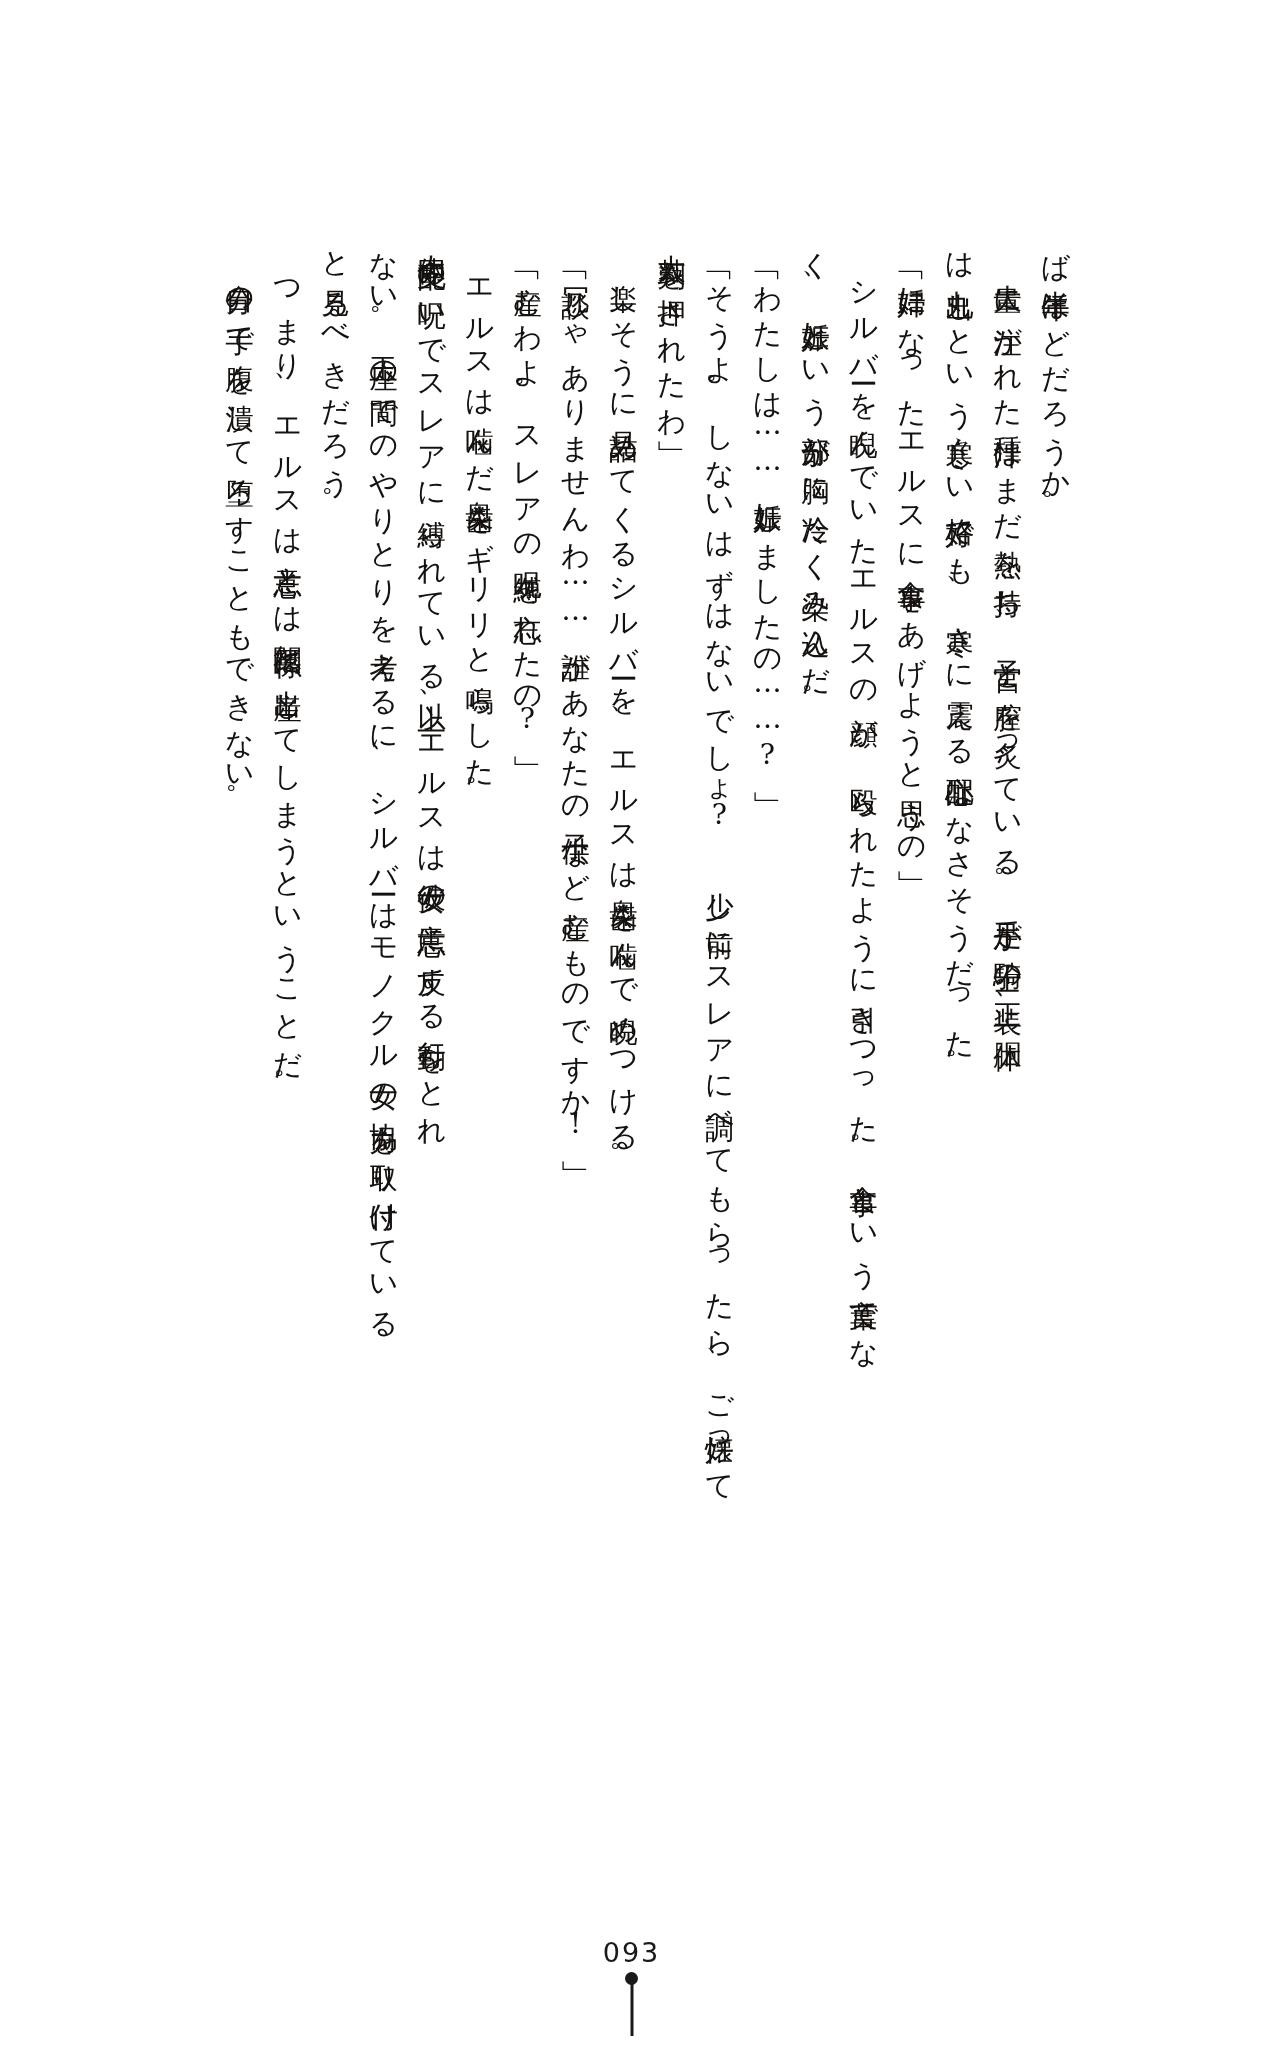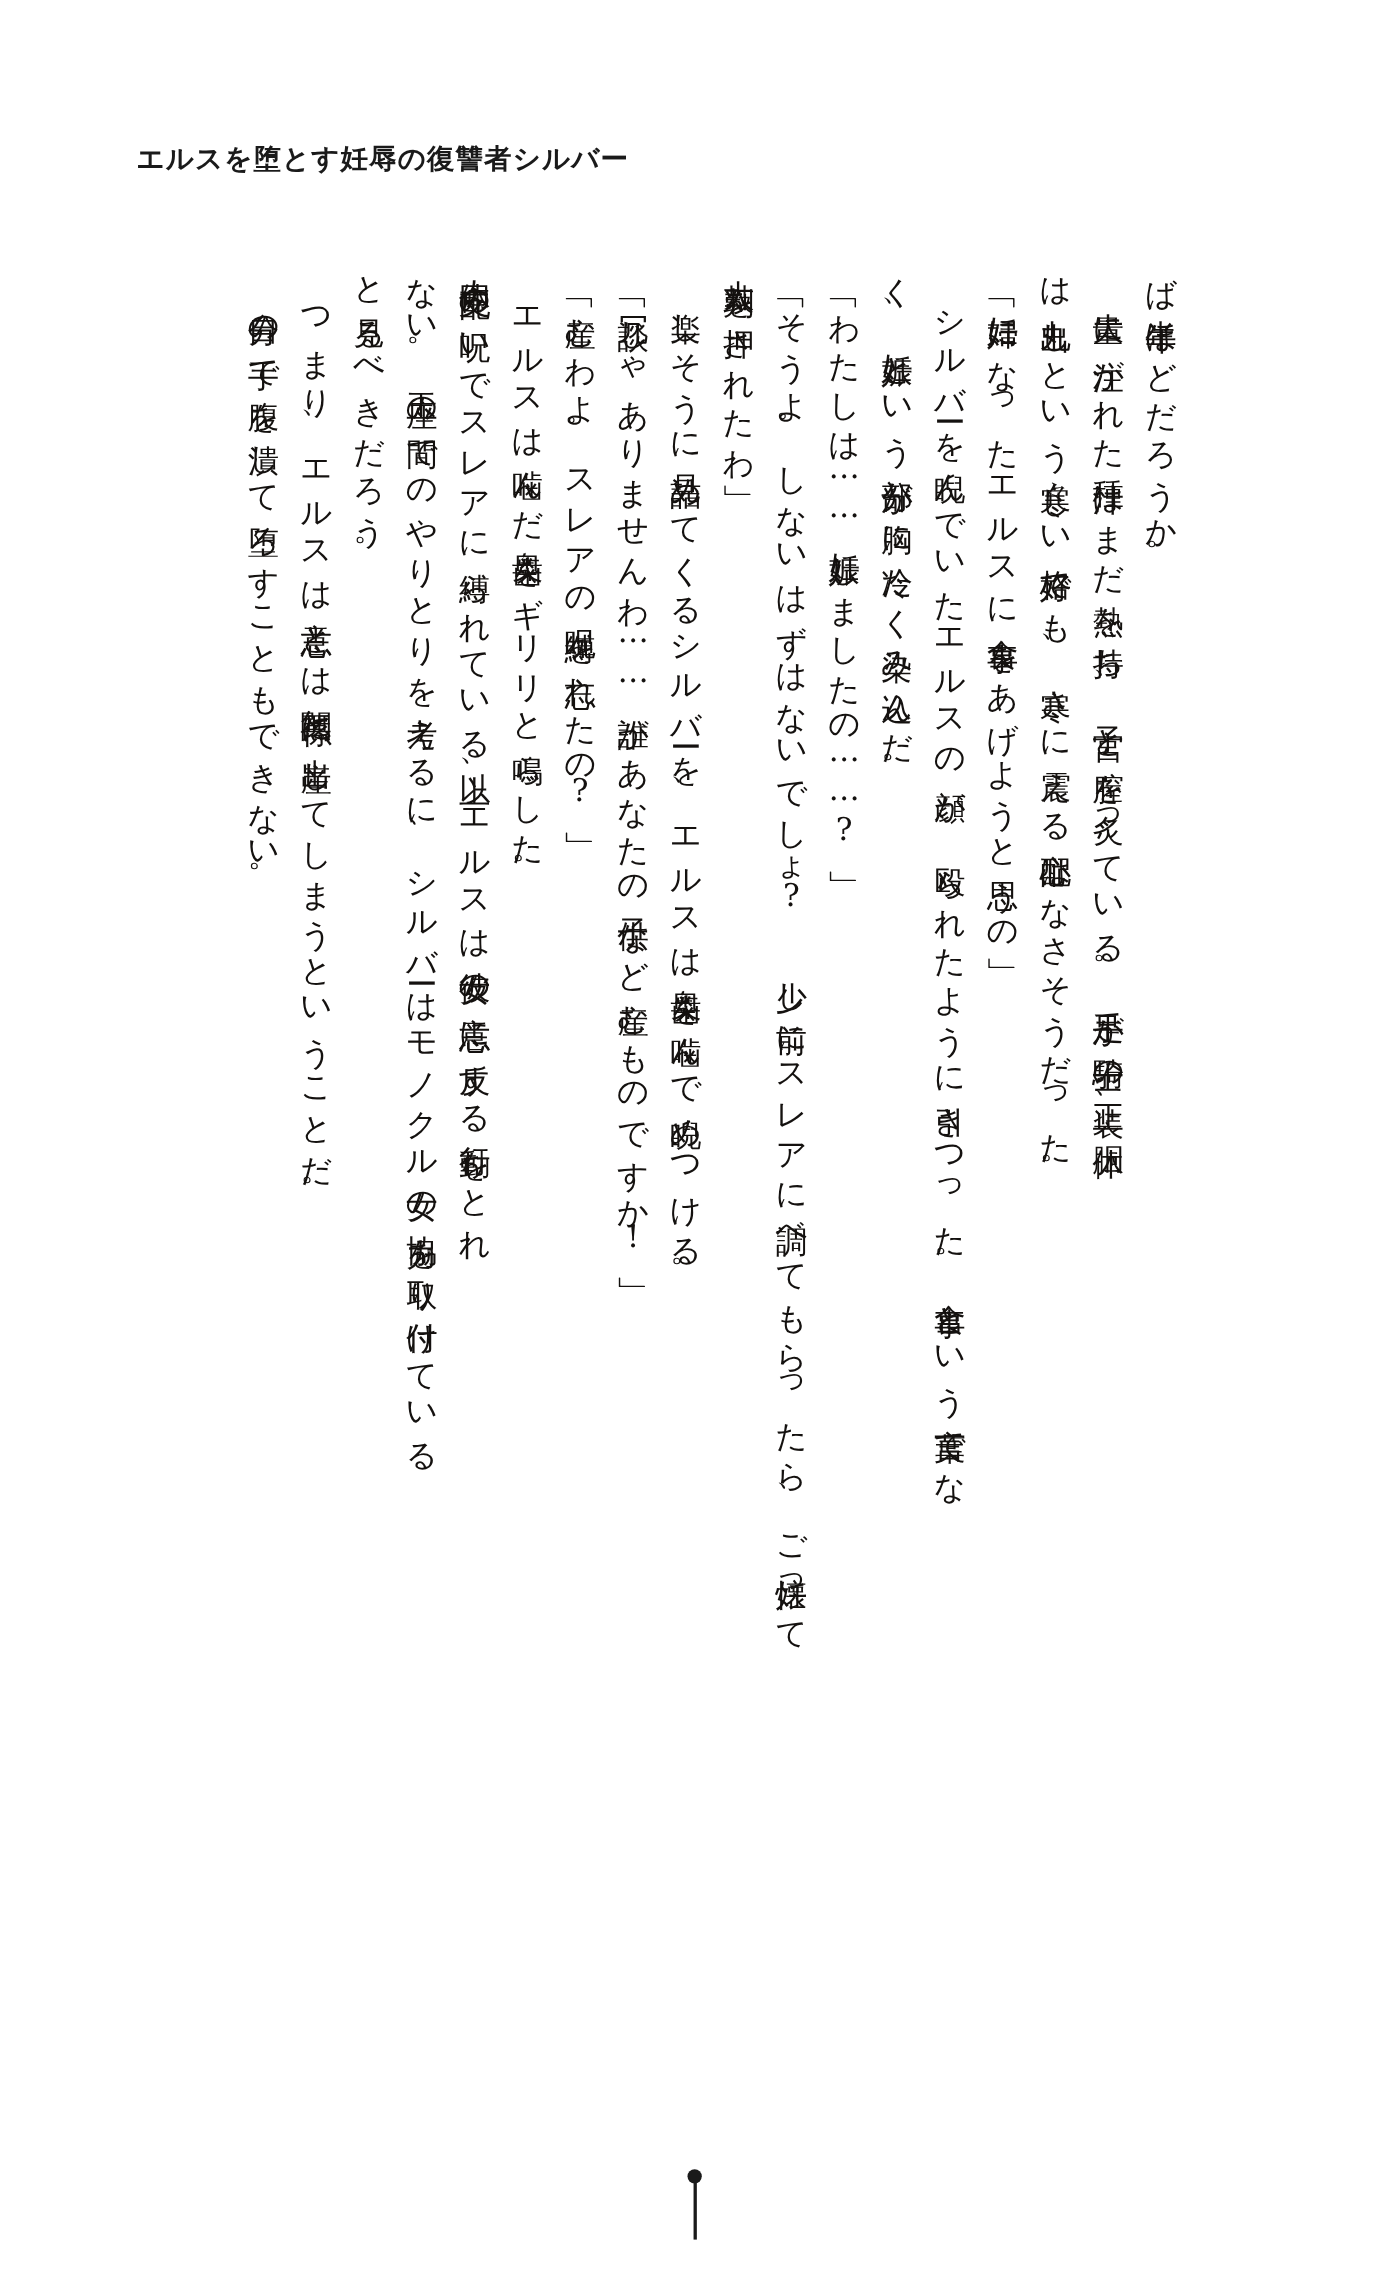--- a/index.html
+++ b/index.html
@@ -93,21 +93,20 @@
     height: 13px;
     border-radius: 50%;
     background: #1a1a1a;
   }
 </style>
 </head>
 <body>
 
 <div class="page">
 
-  <div class="running-head">エルスを堕とす妊辱の復讐者シルバー</div>
 
   <div class="body-text">
       <div class="column indent">自分の手で腹を潰して堕ろすこともできない。</div>
       <div class="column indent">つまり、エルスは意志とは無関係に出産してしまうということだ。</div>
       <div class="column">と見るべきだろう。</div>
       <div class="column">ない。玉座の間でのやりとりを考えるに、シルバーはモノクル女の協力を取り付けている</div>
       <div class="column">肉体支配の呪いでスレアに縛られている以上、エルスは彼女の意志に反する行動をとれ</div>
       <div class="column indent">エルスは噛んだ奥歯をギリリと鳴らした。</div>
       <div class="column indent">「産むわよ。スレアの呪縛を忘れたの?」</div>
       <div class="column indent">「冗談じゃありませんわ……誰があなたの子供など産むものですか!」</div>
@@ -116,16 +115,17 @@
       <div class="column indent">「そうよ。しないはずはないでしょ? 少し前にスレアに調べてもらったら、ご懐妊って</div>
       <div class="column indent">「わたしは……妊娠しましたの……?」</div>
       <div class="column">く、妊娠という部分が胸に冷たく染み込んだ。</div>
       <div class="column indent">シルバーを睨んでいたエルスの顔が、殴られたように引きつった。食事という言葉でな</div>
       <div class="column indent">「妊婦になったエルスに食事をあげようと思うの」</div>
       <div class="column">は丸出しという寒々しい格好でも、寒さに震える心配はなさそうだった。</div>
       <div class="column indent">大量に注がれた種汁はまだ熱を持ち、子宮と膣を炙っている。手足が騎士の正装、胴体</div>
       <div class="column">ば半年ほどだろうか。</div>
     </div>
 
+  <div class="page-number">093</div>
 
   <div class="page-ornament"></div>
 
 </div>
 
 </body></html>

